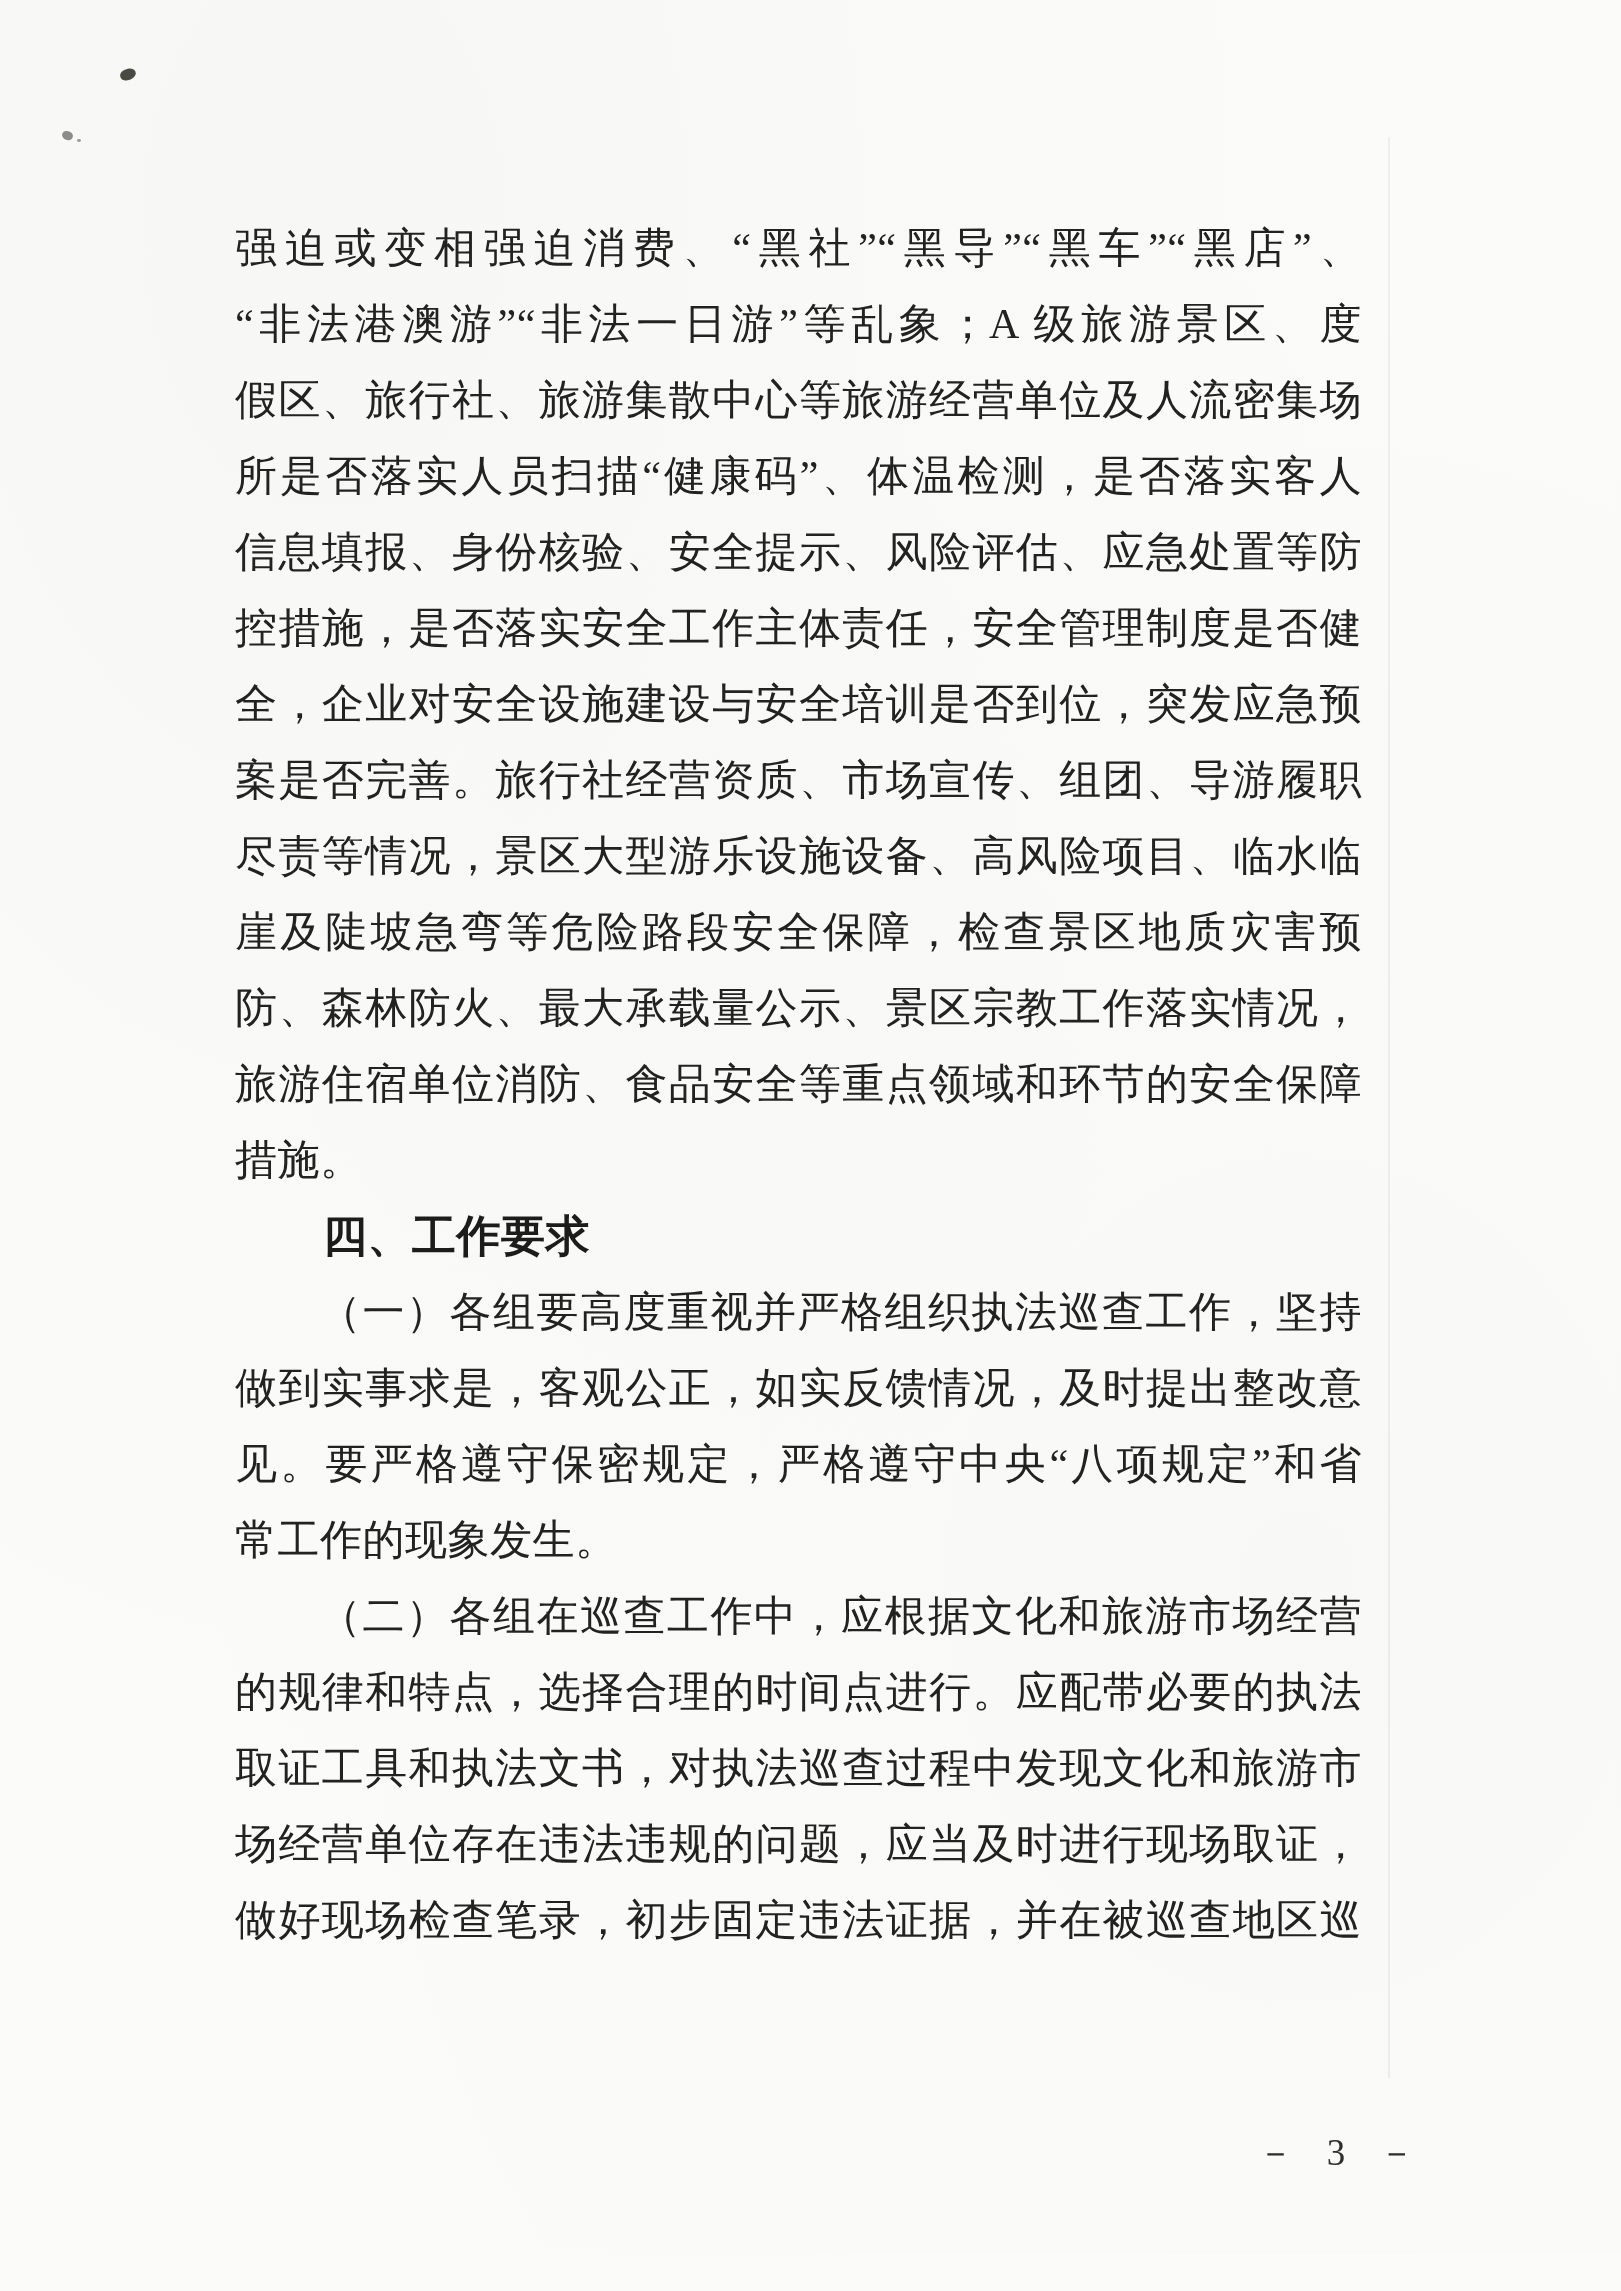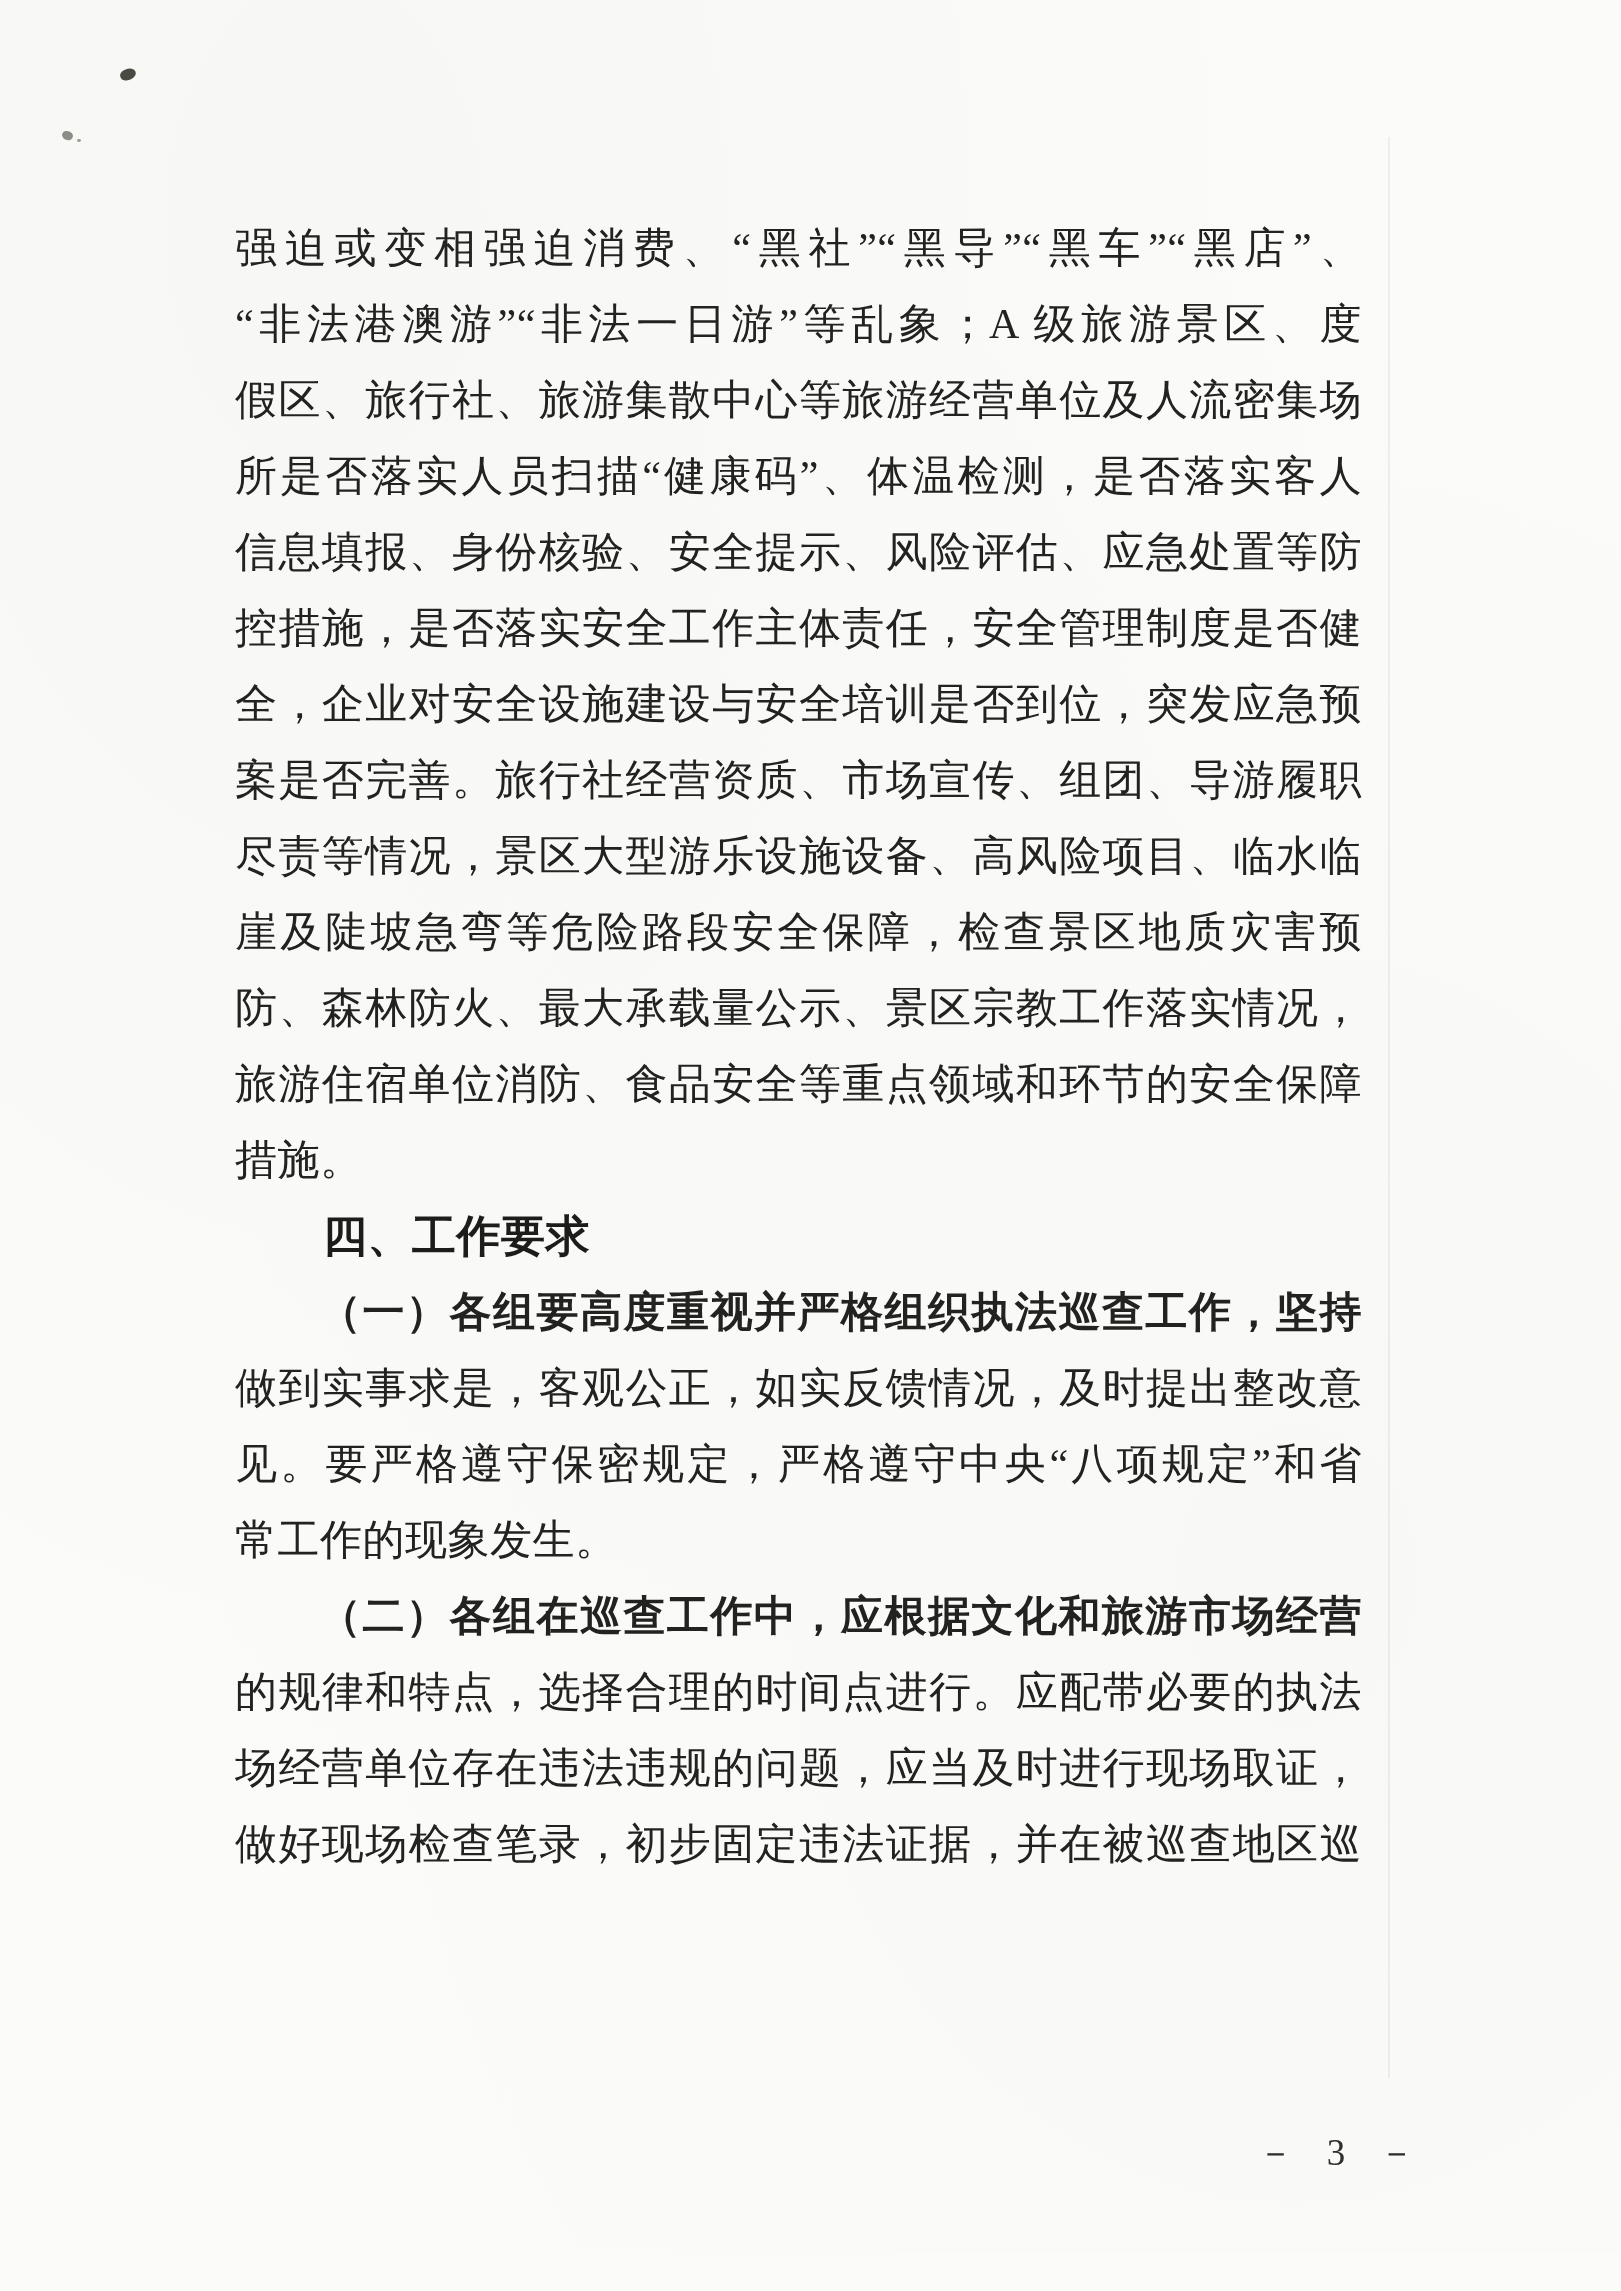--- a/index.html
+++ b/index.html
@@ -34,21 +34,20 @@
     text-justify: inter-character;
     letter-spacing: 0.5px;
   }
   .line.left {
     text-align: center;
     text-align-last: left;
     font-family: Liberation Serif, serif;
   }
   .line.indent {
     text-indent: 2em;
-    font-weight: bold;
   }
   .line.heading {
     font-family: "Liberation Sans", "DejaVu Sans", sans-serif;
     font-weight: bold;
     font-size: 44px;
     text-align: left;
     text-align-last: left;
     color: #1c1c1a;
   }
   .page-number {
@@ -124,20 +123,21 @@
     <div class="line">防、森林防火、最大承载量公示、景区宗教工作落实情况，</div>
     <div class="line">旅游住宿单位消防、食品安全等重点领域和环节的安全保障</div>
     <div class="line left">措施。</div>
     <div class="line heading indent">四、工作要求</div>
     <div class="line indent">（一）各组要高度重视并严格组织执法巡查工作，坚持</div>
     <div class="line">做到实事求是，客观公正，如实反馈情况，及时提出整改意</div>
     <div class="line">见。要严格遵守保密规定，严格遵守中央“八项规定”和省</div>
     <div class="line left">常工作的现象发生。</div>
     <div class="line indent">（二）各组在巡查工作中，应根据文化和旅游市场经营</div>
     <div class="line">的规律和特点，选择合理的时间点进行。应配带必要的执法</div>
+    <div class="line">取证工具和执法文书，对执法巡查过程中发现文化和旅游市</div>
     <div class="line">场经营单位存在违法违规的问题，应当及时进行现场取证，</div>
     <div class="line">做好现场检查笔录，初步固定违法证据，并在被巡查地区巡</div>
   </div>
 
   <div class="page-number">－ 3 －</div>
 
 </div>
 
 
 </body></html>

